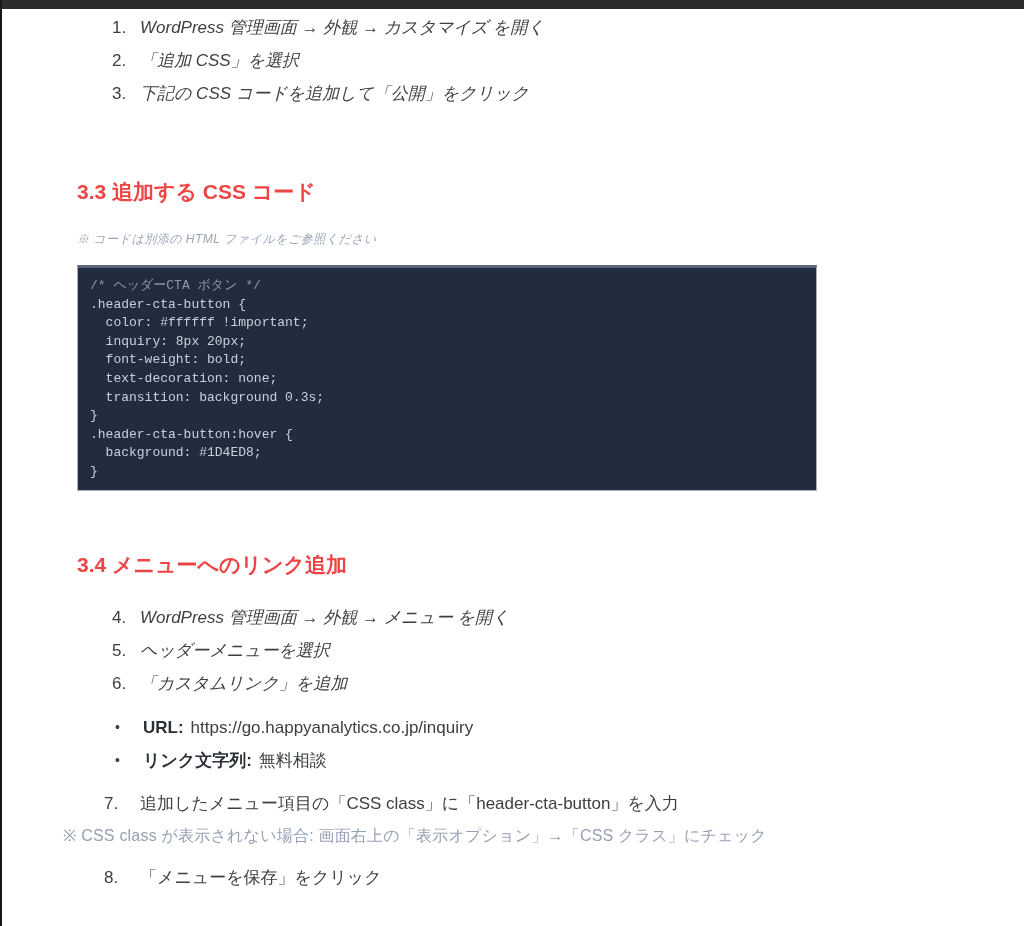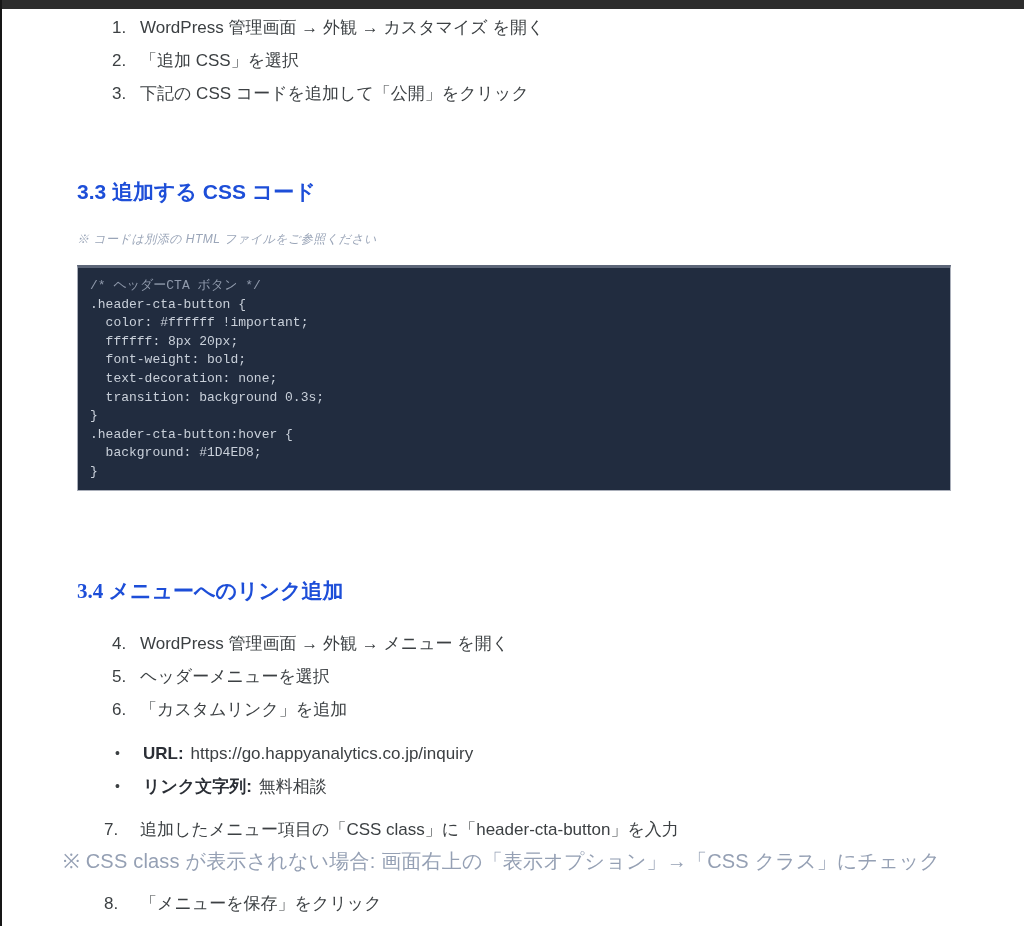--- a/index.html
+++ b/index.html
@@ -28,43 +28,43 @@
   .olist .orow {
     display: flex;
     line-height: 33px;
     font-size: 17px;
   }
   .olist .num {
     margin-left: 35px;
     width: 28px;
     flex: 0 0 28px;
   }
-  .olist .otext { flex: 1; }
+  .olist .otext { flex: 1; font-style: italic; }
   
   .sec-heading {
     font-size: 21px;
     font-weight: 700;
-    color: #1d4ed8;
+    color: #ef4444;
     line-height: 24px;
   }
   .h33 { margin-top: 70px; }
-  .h34 { margin-top: 88px; font-family: Liberation Serif, serif; }
+  .h34 { margin-top: 62px; }
   
   .note-italic {
     margin-top: 26px;
     font-style: italic;
     font-size: 12px;
     line-height: 18px;
     color: #9aa5b8;
     letter-spacing: 0.5px;
   }
   
   .codeblock {
     margin-top: 17px;
-    width: 874px;
+    width: 740px;
     background: #212c3f;
     border: 1px solid #a9aeb9;
     border-top: 3px solid #5d6678;
     padding: 9px 12px 8px 12px;
   }
   .codeline {
     font-family: "Liberation Mono", "DejaVu Sans Mono", monospace;
     font-size: 13px;
     line-height: 18.6px;
     color: #c9d0da;
@@ -97,21 +97,21 @@
   .steprow .num {
     margin-left: 27px;
     width: 36px;
     flex: 0 0 36px;
   }
   .step7 { margin-top: 17px; }
   .step8 { margin-top: 24px; }
   
   .note-gray {
     margin-top: 13px;
-    font-size: 20px;
+    font-size: 16px;
     line-height: 17px;
     color: #95a0b4;
     margin-left: -14px;
     letter-spacing: 0.2px;
   }
 </style>
 </head>
 <body>
 
 <div class="top-bar"></div>
@@ -135,21 +135,21 @@
   </div>
 
   <div class="sec-heading h33">3.3 追加する CSS コード</div>
 
   <div class="note-italic">※ コードは別添の HTML ファイルをご参照ください</div>
 
   <div class="codeblock">
     <div class="codeline comment">/* ヘッダーCTA ボタン */</div>
     <div class="codeline">.header-cta-button {</div>
     <div class="codeline">  color: #ffffff !important;</div>
-    <div class="codeline">  ffffff: 8px 20px;</div>
+    <div class="codeline">  inquiry: 8px 20px;</div>
     <div class="codeline">  font-weight: bold;</div>
     <div class="codeline">  text-decoration: none;</div>
     <div class="codeline">  transition: background 0.3s;</div>
     <div class="codeline">}</div>
     <div class="codeline">.header-cta-button:hover {</div>
     <div class="codeline">  background: #1D4ED8;</div>
     <div class="codeline">}</div>
   </div>
 
   <div class="sec-heading h34">3.4 メニューへのリンク追加</div>

